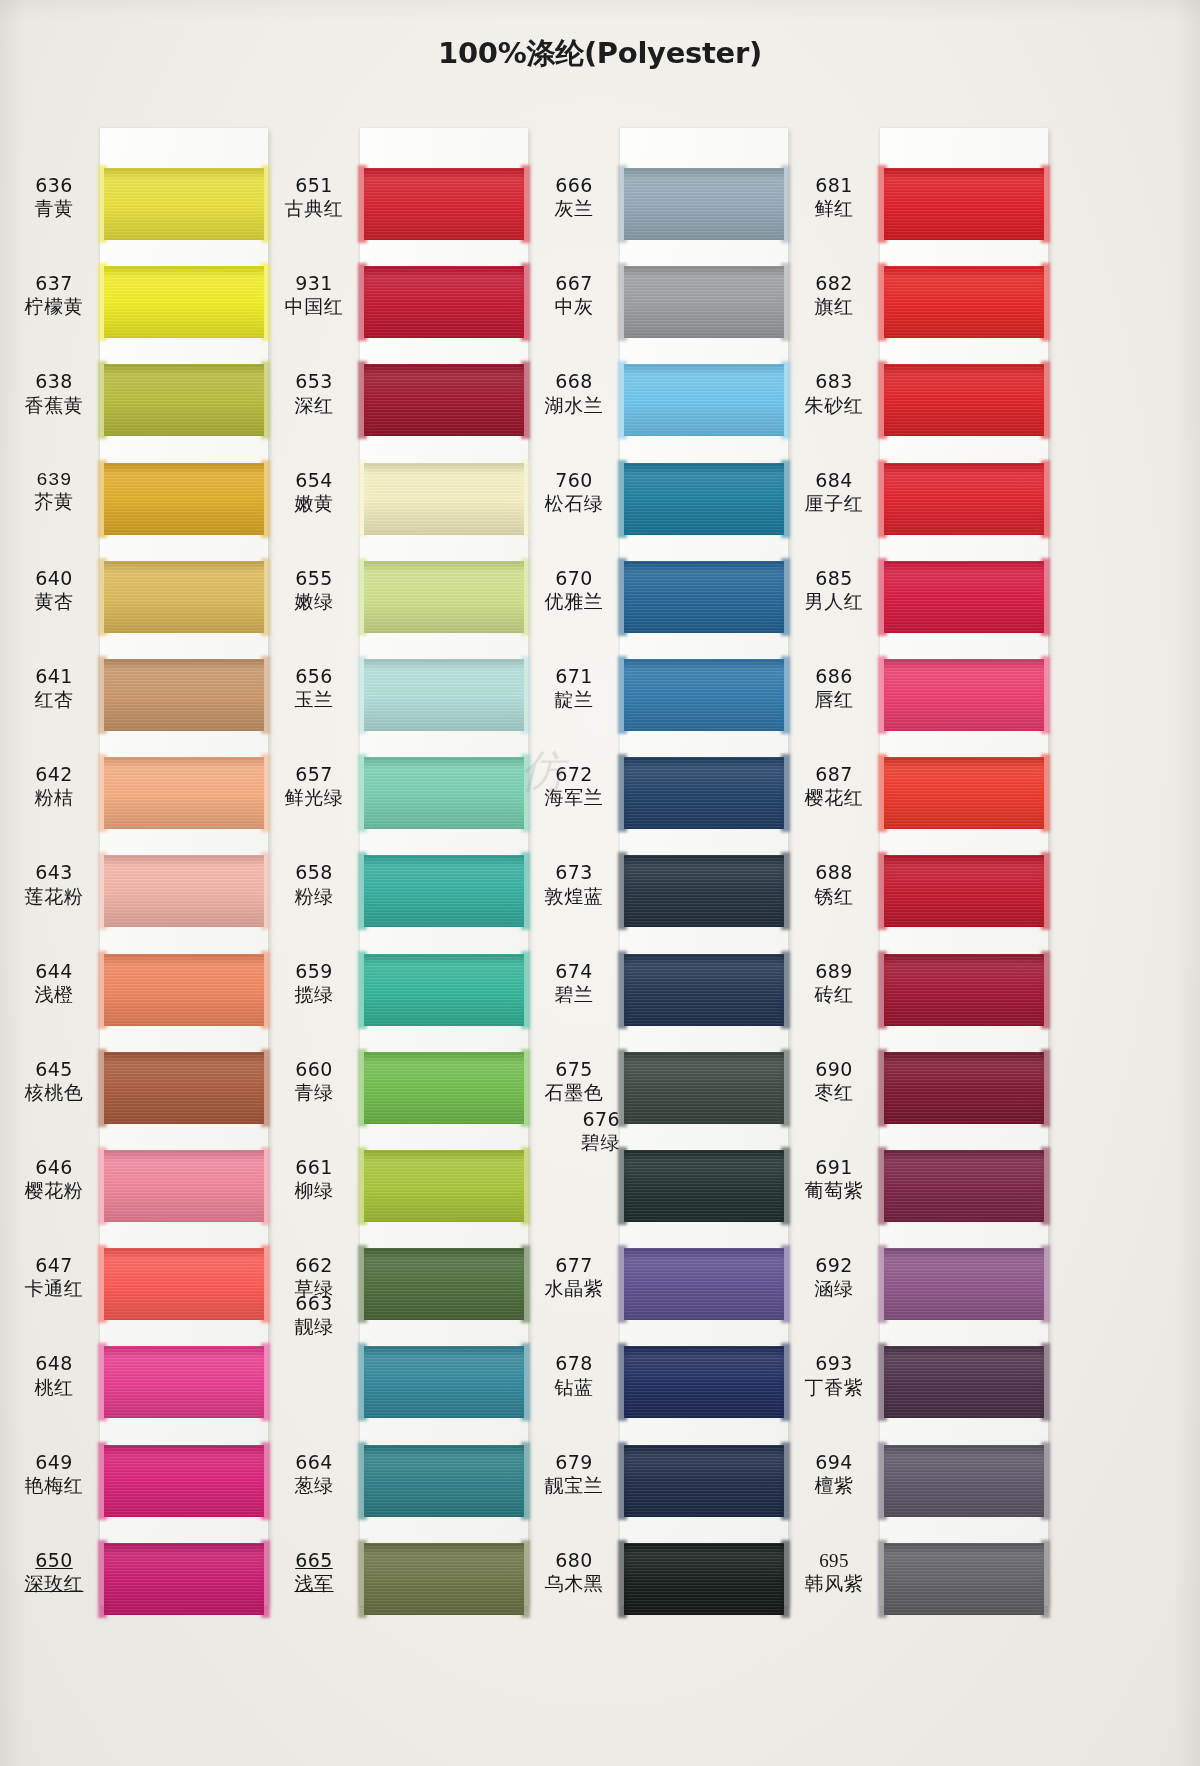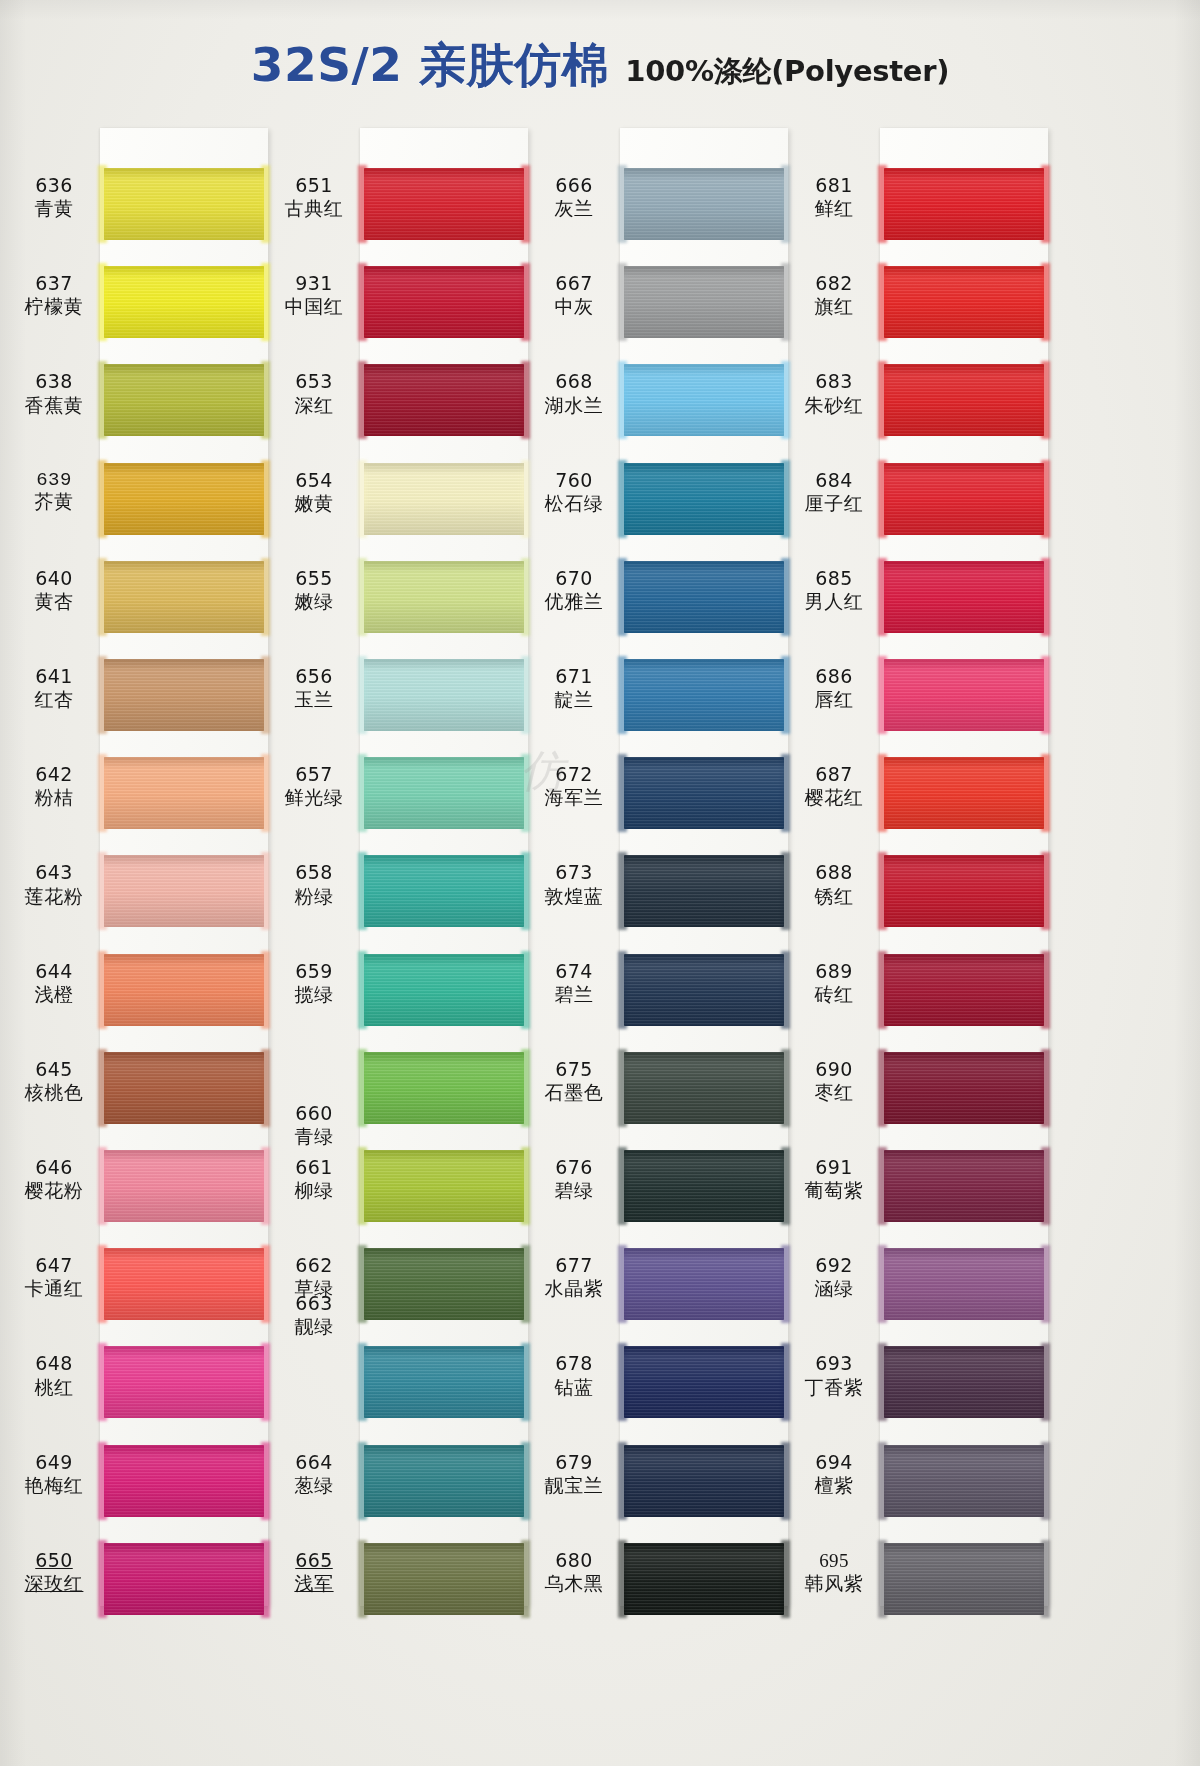--- a/index.html
+++ b/index.html
@@ -164,21 +164,20 @@
     pointer-events: none;
     letter-spacing: 2px;
   }
 </style>
 </head>
 <body>
 
 <div class="paper"></div>
 
 <div class="header">
-  <span class="title-main">32S/2 亲肤仿棉</span>
   <span class="title-sub">100%涤纶(Polyester)</span>
 </div>
 
 <div class="board">
     <div class="column col-0">
       <div class="card right"></div>
       <div class="labels left">
         <div class="label" style="top: 46px;">
           <span class="code">636</span>
           <span class="name">青黄</span>
@@ -333,21 +332,21 @@
           <span class="name">鲜光绿</span>
         </div>
         <div class="label" style="top: 733.4px;">
           <span class="code">658</span>
           <span class="name">粉绿</span>
         </div>
         <div class="label" style="top: 831.6px;">
           <span class="code">659</span>
           <span class="name">揽绿</span>
         </div>
-        <div class="label" style="top: 929.8px; margin-top: 44px;">
+        <div class="label" style="top: 929.8px;">
           <span class="code">660</span>
           <span class="name">青绿</span>
         </div>
         <div class="label" style="top: 1028px;">
           <span class="code">661</span>
           <span class="name">柳绿</span>
         </div>
         <div class="label" style="top: 1126.2px;">
           <span class="code">662</span>
           <span class="name">草绿</span>
@@ -462,21 +461,21 @@
           <span class="name">敦煌蓝</span>
         </div>
         <div class="label" style="top: 831.6px;">
           <span class="code">674</span>
           <span class="name">碧兰</span>
         </div>
         <div class="label" style="top: 929.8px;">
           <span class="code">675</span>
           <span class="name">石墨色</span>
         </div>
-        <div class="label" style="top: 1028px;">
+        <div class="label" style="top: 980px; text-align: right;">
           <span class="code">676</span>
           <span class="name">碧绿</span>
         </div>
         <div class="label" style="top: 1126.2px;">
           <span class="code">677</span>
           <span class="name">水晶紫</span>
         </div>
         <div class="label" style="top: 1224.4px;">
           <span class="code">678</span>
           <span class="name">钻蓝</span>

